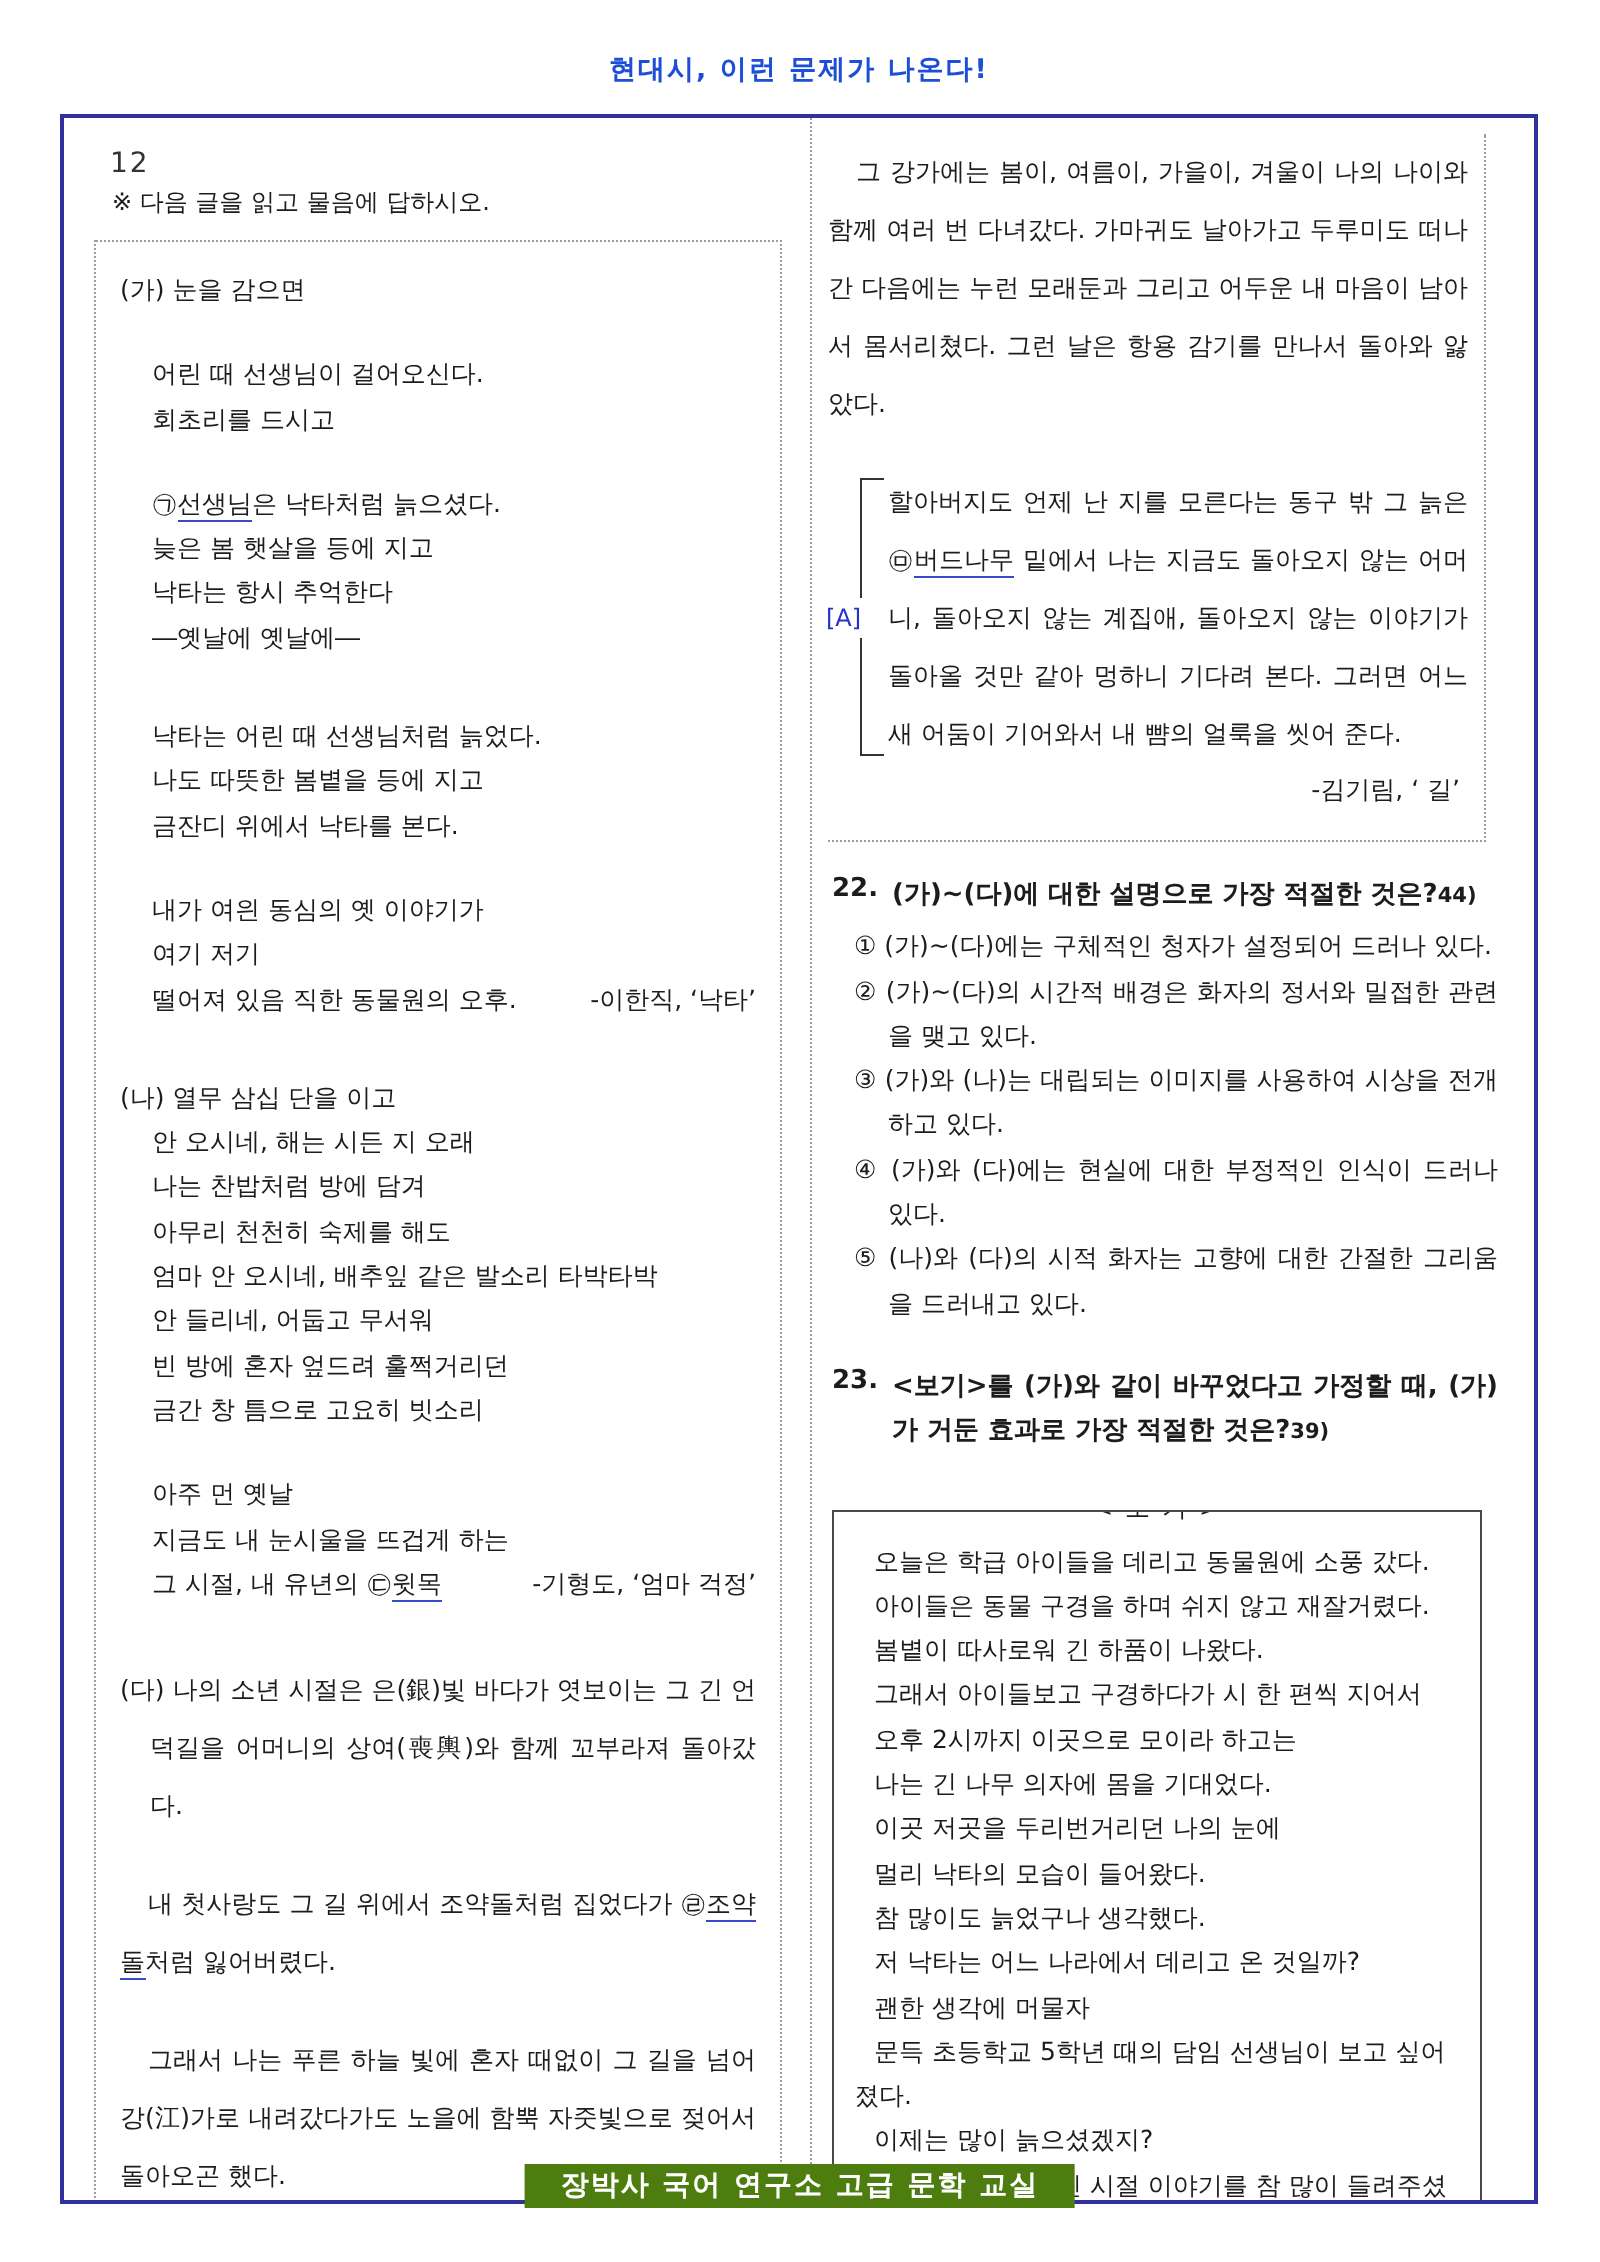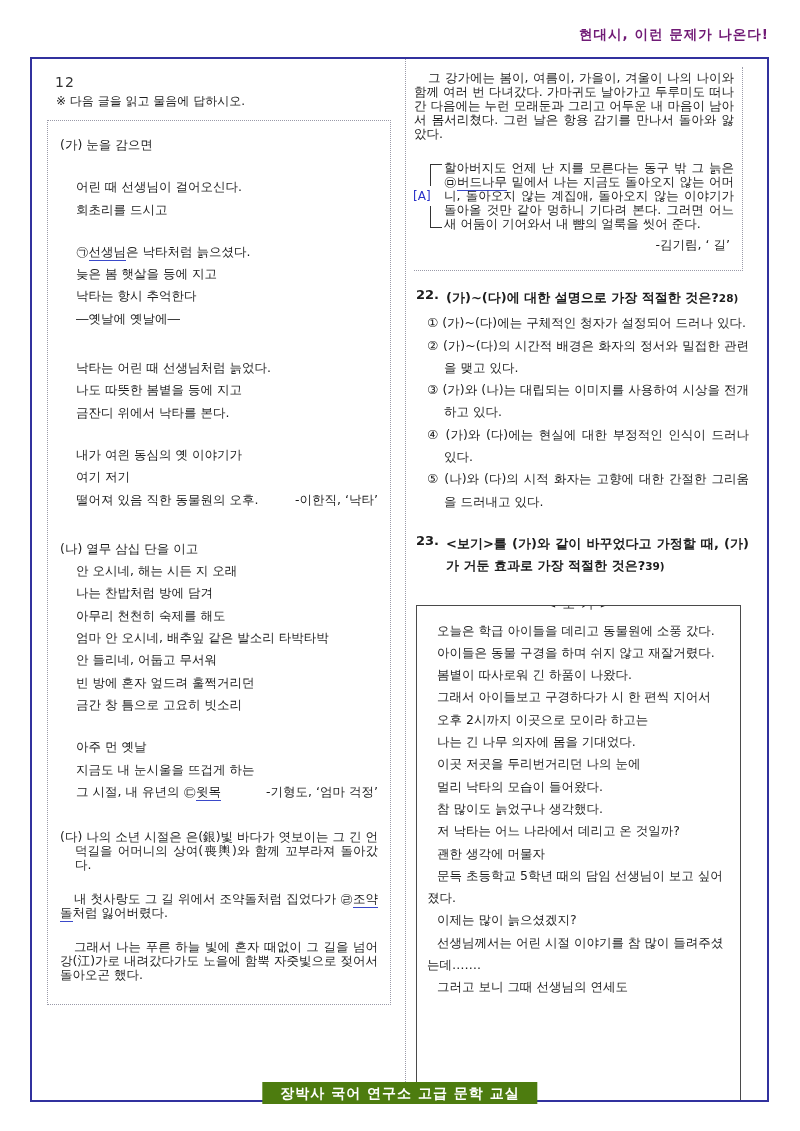--- a/index.html
+++ b/index.html
@@ -5,36 +5,36 @@
   * { margin:0; padding:0; box-sizing:border-box; }
   html,body { background:#fff; }
   body {
     width:800px; height:1131px; position:relative;
     font-family:"DejaVu Sans","Liberation Sans",sans-serif;
     color:#1c1c1c; font-size:12.5px;
   }
   
   .hdr { position:absolute; top:24px; left:30px; width:739px; height:24px; }
   .hdr .pno { position:absolute; left:25px; top:2px; font-size:14px; color:#333; letter-spacing:1px;margin-top:48px; }
-  .hdr .title { position:absolute; left:0; right:0; top:2px; text-align:right;
-    color:#701a75; font-weight:bold; font-size:13.5px; letter-spacing:1px; }
+  .hdr .title { position:absolute; left:0; right:0; top:2px; text-align:center;
+    color:#1d4ed8; font-weight:bold; font-size:13.5px; letter-spacing:1px; }
   
   .frame { position:absolute; left:30px; top:57px; width:739px; height:1045px;
     border:2px solid #31319e; overflow:hidden; display:flex; }
   .col-left { width:373px; padding:10px 14px 0 15px; }
   .col-right { flex:1; border-left:1px dotted #9a9aa8; padding:8px 14px 0 8px;
     display:flex; flex-direction:column; }
   .instruction { font-size:12px; margin:24px 0 10px 9px; }
   .passage-box { border:1px dotted #9a9aa8; padding:13px 12px 22px 12px; }
   .pline { line-height:22.3px; white-space:pre-wrap; }
   .pline.indent { margin-left:16px; }
   .pgap { height:20px; }
   .pgap.lg { height:27px; }
   .attr-inline { float:right;text-align:center; }
-  .prose { text-align:justify; line-height:14px; }
+  .prose { text-align:justify; line-height:29px; }
   .prose.hang { padding-left:15px; text-indent:-15px; }
   .prose.ind { text-indent:14px; }
   .useg { border-bottom:1.5px solid #3a49c9; padding-bottom:1px; }
   
   .passage-cont { border-right:1px dotted #9a9aa8; border-bottom:1px dotted #9a9aa8;
     padding:4px 8px 14px 0; margin:0 10px 4px 0; }
   .a-block { position:relative; padding-left:30px; margin-top:20px; }
   .a-bracket { position:absolute; left:16px; top:3px; bottom:3px; width:11px;
     border-left:1.5px solid #333; }
   .a-bracket::before { content:""; position:absolute; top:0; left:0; width:11px; border-top:1.5px solid #333; }
@@ -123,21 +123,21 @@
         <span class="a-bracket"></span>
         <span class="a-label">[A]</span>
         <p class="prose" id="a-text"><span>할아버지도 언제 난 지를 모른다는 동구 밖 그 늙은 </span><span>㉤</span><span class="useg">버드나무</span><span> 밑에서 나는 지금도 돌아오지 않는 어머니, 돌아오지 않는 계집애, 돌아오지 않는 이야기가 돌아올 것만 같아 멍하니 기다려 본다. 그러면 어느새 어둠이 기어와서 내 뺨의 얼룩을 씻어 준다.</span></p>
       </div>
       <p class="attribution">-김기림, ‘ 길’</p>
     </div>
 
     <div class="question">
       <div class="q-row">
         <span class="q-no">22.</span>
-        <p class="q-stem"><span>(가)~(다)에 대한 설명으로 가장 적절한 것은?</span><span class="fn">28)</span></p>
+        <p class="q-stem"><span>(가)~(다)에 대한 설명으로 가장 적절한 것은?</span><span class="fn">44)</span></p>
       </div>
       <ul class="options" id="q22-options">
           <li>① (가)~(다)에는 구체적인 청자가 설정되어 드러나 있다.</li>
           <li>② (가)~(다)의 시간적 배경은 화자의 정서와 밀접한 관련을 맺고 있다.</li>
           <li>③ (가)와 (나)는 대립되는 이미지를 사용하여 시상을 전개하고 있다.</li>
           <li>④ (가)와 (다)에는 현실에 대한 부정적인 인식이 드러나 있다.</li>
           <li>⑤ (나)와 (다)의 시적 화자는 고향에 대한 간절한 그리움을 드러내고 있다.</li>
         </ul>
     </div>
 

